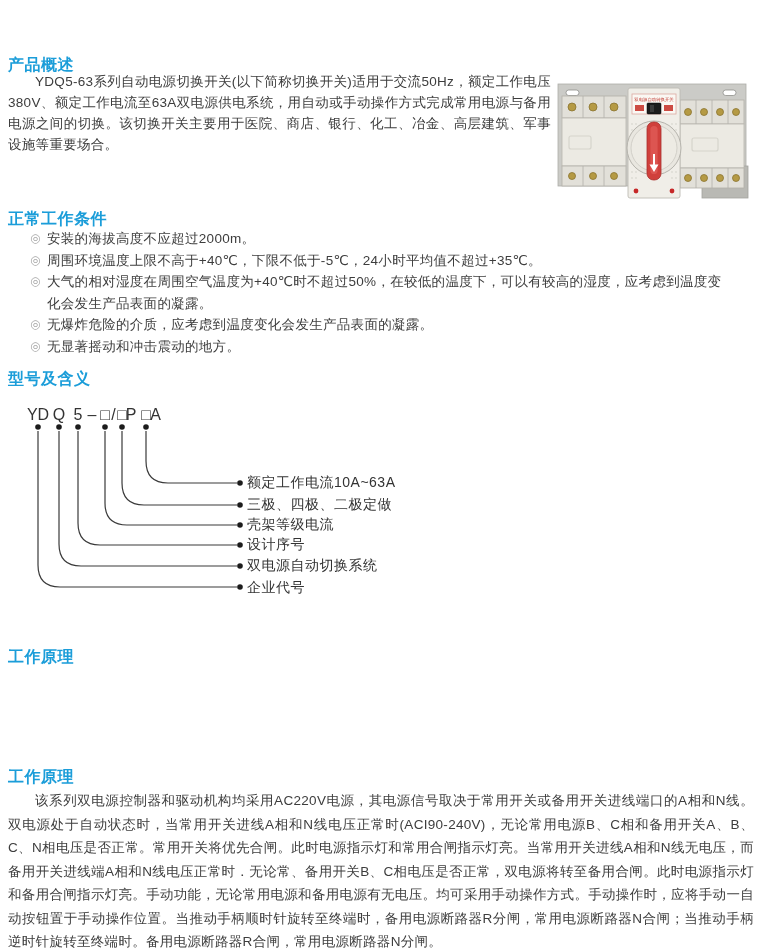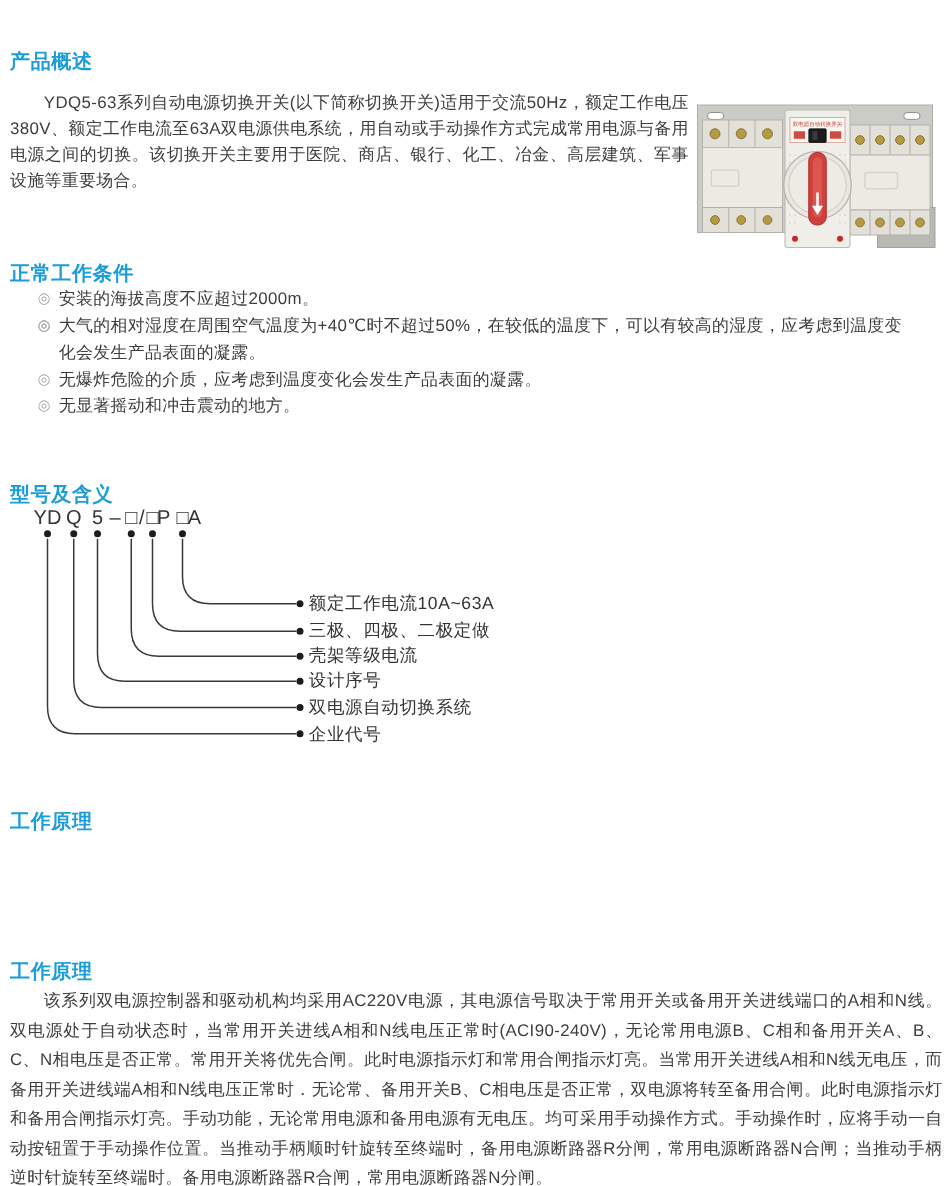--- a/index.html
+++ b/index.html
@@ -2,23 +2,23 @@
 <html><head>
 <meta charset="utf-8">
 <style>
   html,body { margin:0; padding:0; background:#ffffff; }
   body { font-family:"Liberation Sans","DejaVu Sans",sans-serif; color:#3d3d3d; }
   .page { position:relative; width:760px; height:949px; background:#ffffff; overflow:hidden; }
 
   .title { position:absolute; left:8px; top:8px; font-size:17.5px; font-weight:bold; color:#1c1c1c; letter-spacing:0.5px; }
 
   .sec-h { position:absolute; left:8px; font-size:16px; font-weight:bold; color:#1b9dd9; letter-spacing:0.5px; }
-  .sec-h.overview   { top:26px;font-family:Liberation Mono, monospace; }
+  .sec-h.overview   { top:42px;font-family:Liberation Mono, monospace; }
   .sec-h.conditions { top:196px; }
-  .sec-h.model      { top:373px; }
+  .sec-h.model      { top:356px; }
   .sec-h.structure  { top:634px; }
   .sec-h.principle  { top:754px; }
 
   p.bodytext { position:absolute; margin:0; font-size:13.5px; color:#3d3d3d;
                text-align:justify; text-indent:2em; letter-spacing:0.3px; }
   .overview-p  { left:8px;  top:71px;  width:543px; line-height:21px; }
   .structure-p { left:8px;  top:663px; width:746px; line-height:22px; }
   .principle-p { left:8px;  top:789px; width:746px; line-height:23.5px; }
 
   .cond-list { position:absolute; left:30px; top:228px; width:702px; margin:0; padding:0; list-style:none; }
@@ -137,20 +137,21 @@
   </div>
 
   <h2 class="sec-h conditions">正常工作条件</h2>
   <ul class="cond-list">
     <li>
       <span class="bullet">◎</span>
       <span>安装的海拔高度不应超过2000m。</span>
     </li>
     <li>
       <span class="bullet">◎</span>
+      <span>周围环境温度上限不高于+40℃，下限不低于-5℃，24小时平均值不超过+35℃。</span>
     </li>
     <li>
       <span class="bullet">◎</span>
       <span>大气的相对湿度在周围空气温度为+40℃时不超过50%，在较低的温度下，可以有较高的湿度，应考虑到温度变化会发生产品表面的凝露。</span>
     </li>
     <li>
       <span class="bullet">◎</span>
       <span>无爆炸危险的介质，应考虑到温度变化会发生产品表面的凝露。</span>
     </li>
     <li>

